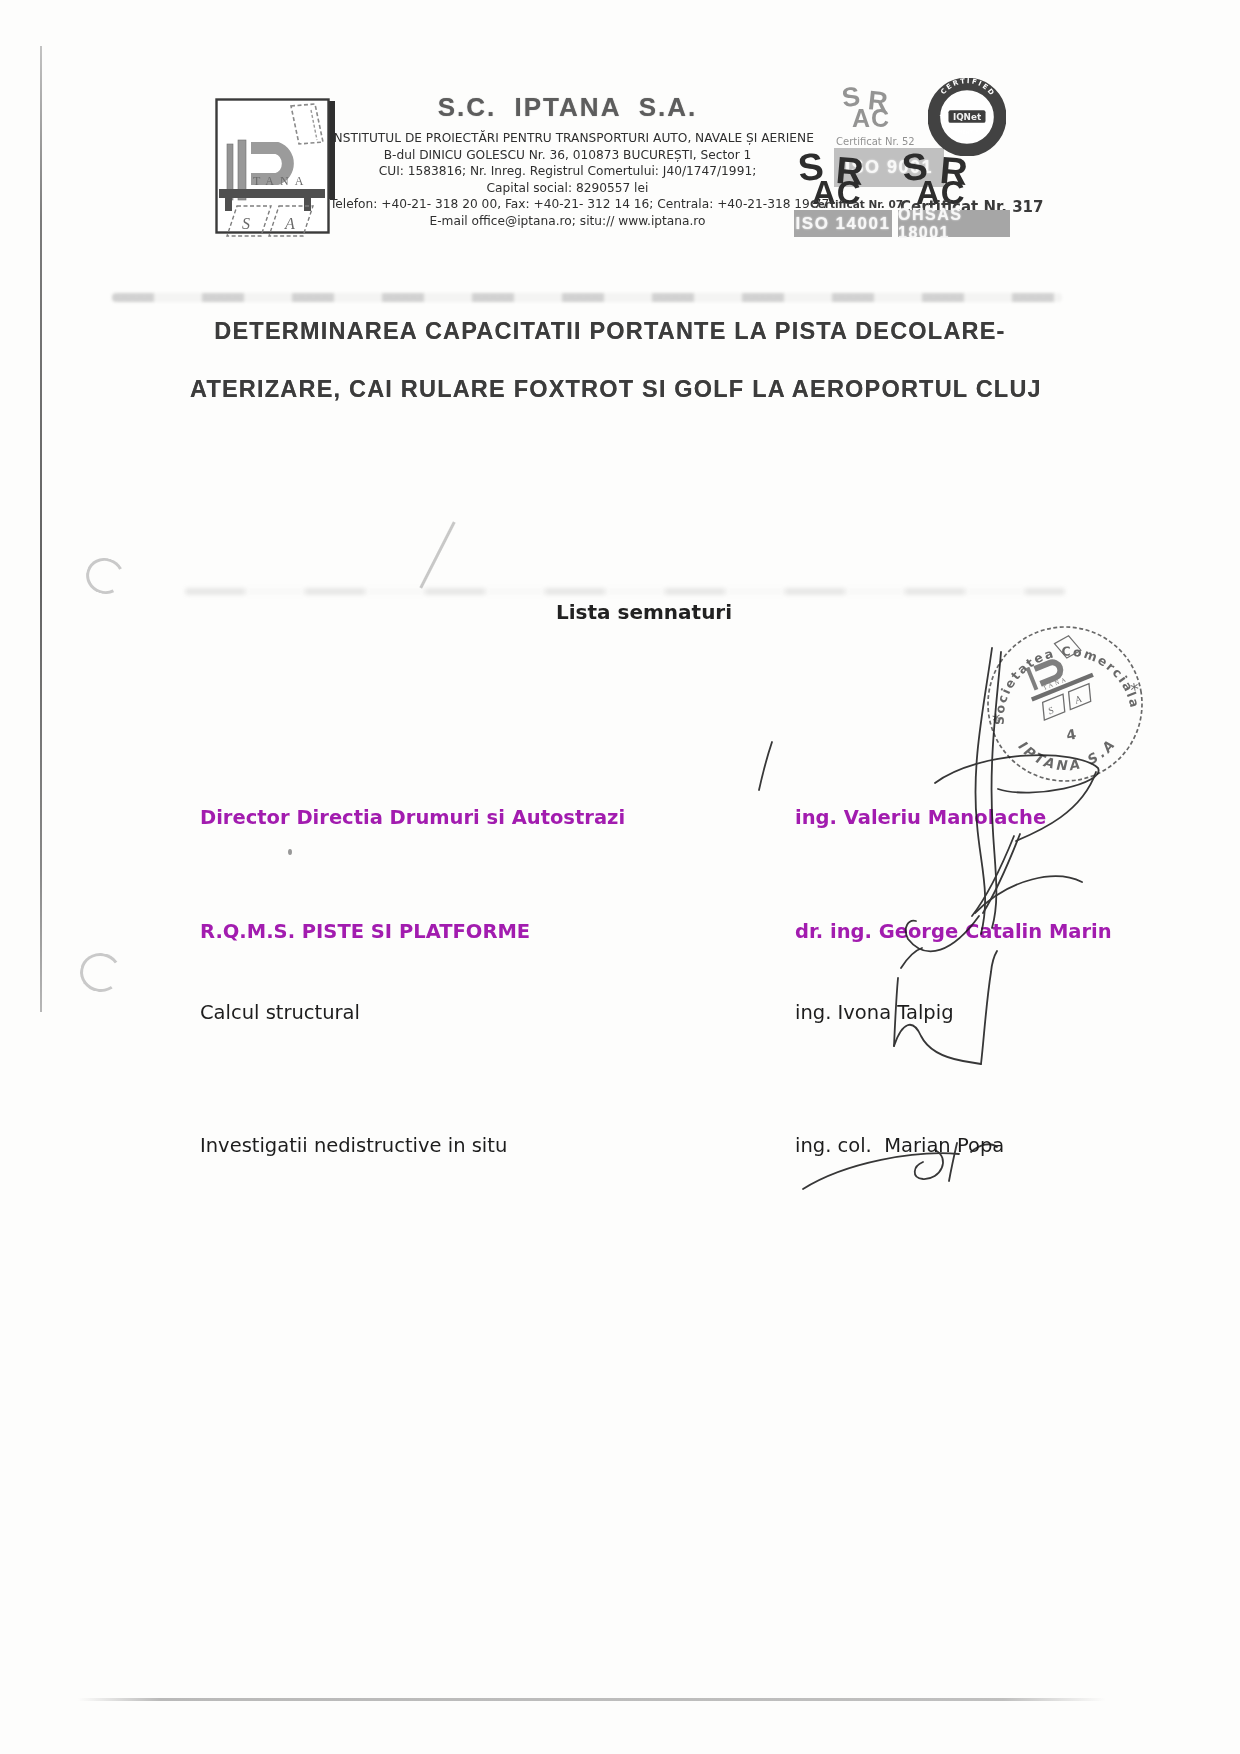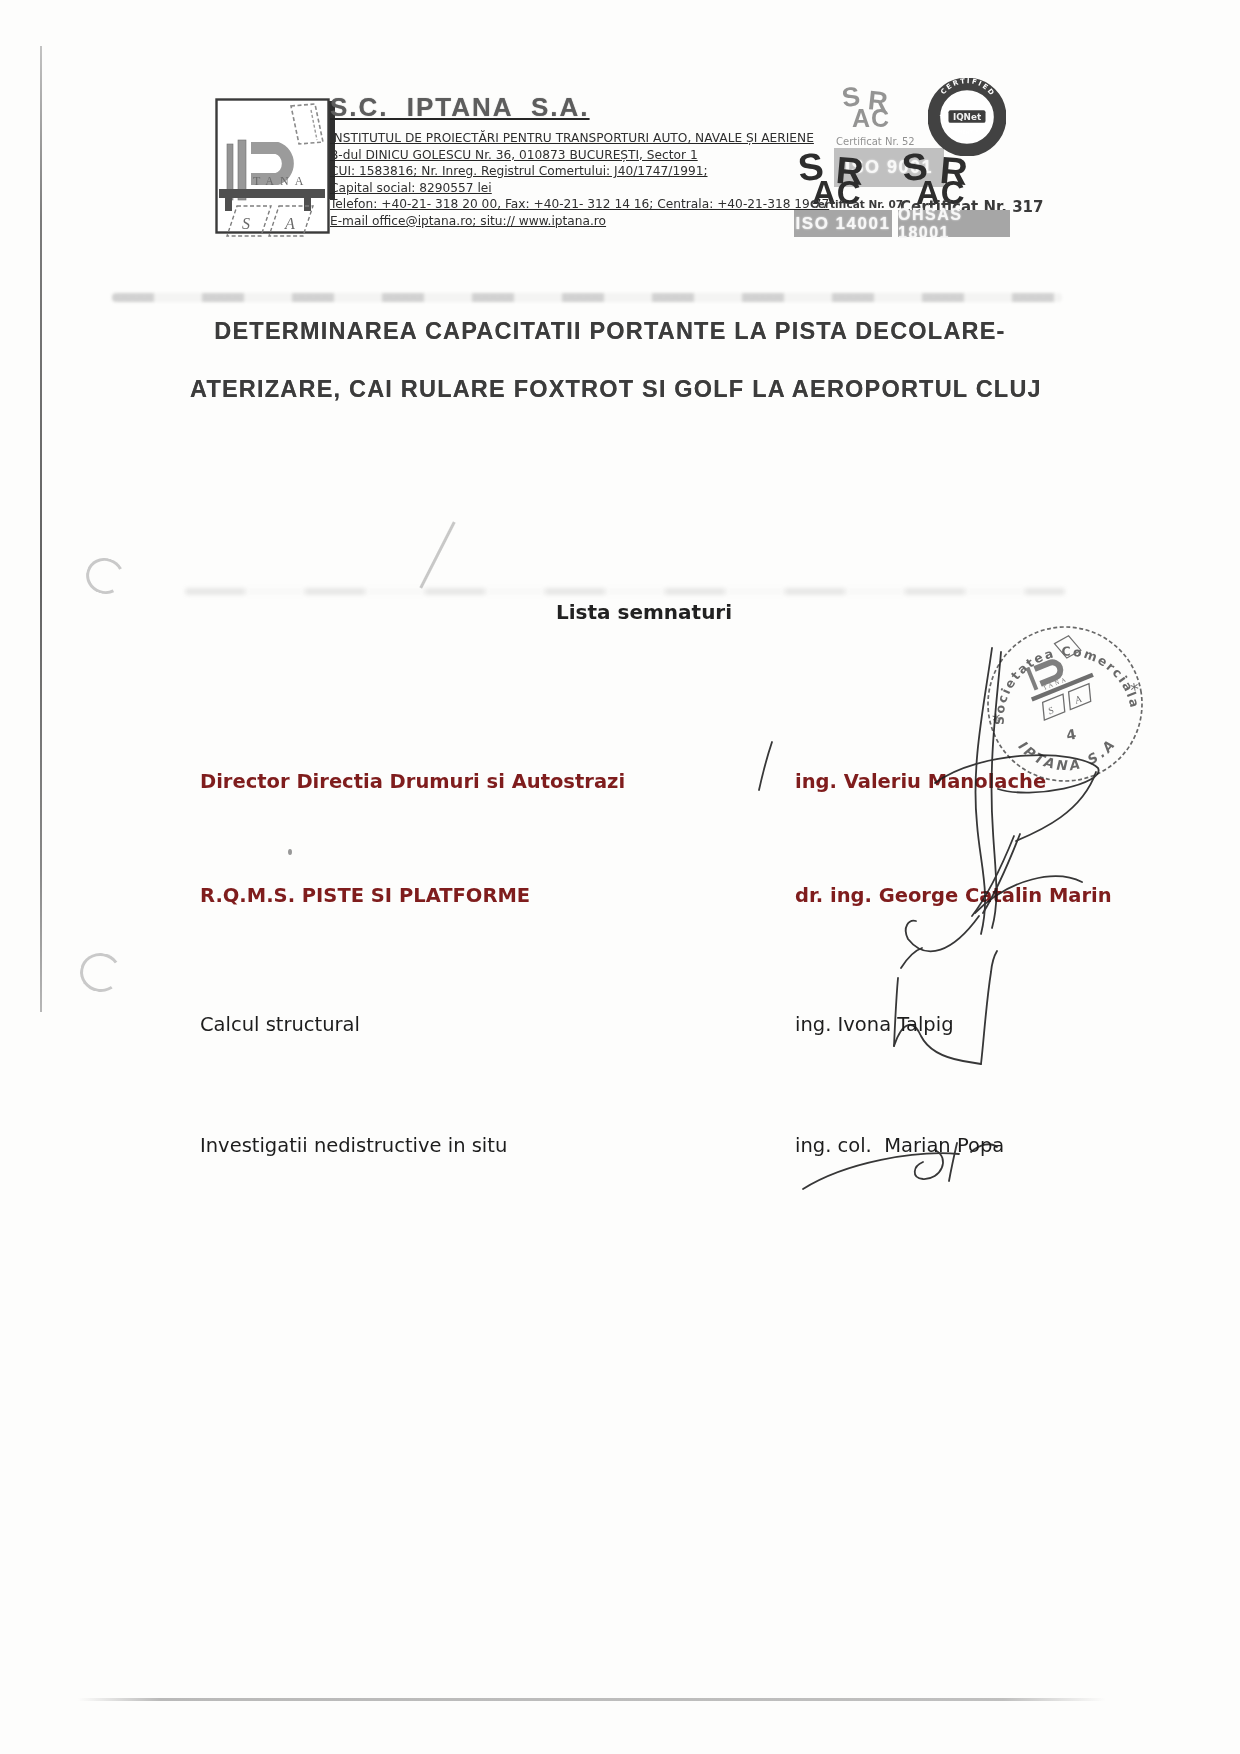--- a/index.html
+++ b/index.html
@@ -23,21 +23,21 @@
     filter:blur(2px);}
   #slash-mark{left:436px; top:518px; width:3px; height:74px; background:#7a7a7a;
     transform:rotate(27deg); opacity:.4; filter:blur(.7px);}
   #ink-dot{left:288px; top:849px; width:4px; height:6px; background:#555; border-radius:50%; opacity:.6;}
   .hole{border:3px solid #c4c4c4; border-radius:50%; border-right-color:transparent; opacity:.9;}
   #hole-1{left:86px; top:558px; width:32px; height:30px; transform:rotate(18deg);}
   #hole-2{left:80px; top:953px; width:35px; height:33px; transform:rotate(10deg);}
 
   
   #logo-svg{left:215px; top:98px; width:122px; height:140px;}
-  #company-block{left:330px; top:92px; width:475px; text-decoration:underline;}
+  #company-block{left:330px; top:92px; width:475px; text-align:center;}
   #company-name{font-family:"Liberation Sans",sans-serif; font-size:26px; font-weight:bold;
     color:#5d5d5d; letter-spacing:2px; word-spacing:9px; margin-bottom:7px;
     text-shadow:0 0 1px rgba(90,90,90,.6);}
   .hline{font-size:12.2px; line-height:16.6px; color:#2f2f2f; white-space:pre;}
 
   
   #certs{left:790px; top:76px; width:250px; height:170px;}
   .srac{position:absolute; font-family:"Liberation Sans",sans-serif; font-weight:bold; color:#2d2d2d;}
   .srac .s,.srac .r,.srac .ac{position:absolute; line-height:1;}
   #srac-52{left:52px; top:8px; opacity:.5;}
@@ -69,25 +69,25 @@
     font-family:"Liberation Sans",sans-serif; font-weight:bold; font-size:23.5px;
     letter-spacing:1.2px; color:#3c3c3c; text-shadow:0 0 .5px rgba(60,60,60,.7); white-space:nowrap;}
   #title-1{top:318px;}
   #title-2{top:376px;}
 
   
   #lista-heading{left:556px; top:600px; font-size:20px; font-weight:bold; color:#222;}
   .role,.name{position:absolute; font-size:19.5px; white-space:pre;}
   .role{left:200px;}
   .name{left:795px;}
-  .bold{font-weight:bold; color:#7f1d1d;}
+  .bold{font-weight:bold; color:#a21caf;margin-top:36px;}
   .reg{font-weight:normal; color:#1d1d1d;}
   #role-0,#name-0{top:770px;}
   #role-1,#name-1{top:884px;}
-  #role-2,#name-2{top:1001px;margin-top:12px;}
+  #role-2,#name-2{top:1001px;}
   #role-3,#name-3{top:1134px;}
 
   #stamp-svg{left:975px; top:612px; width:180px; height:185px;}
   #signatures-svg{left:740px; top:600px; width:420px; height:640px; pointer-events:none;}
 </style>
 </head>
 <body>
 
 <div id="page">
 

